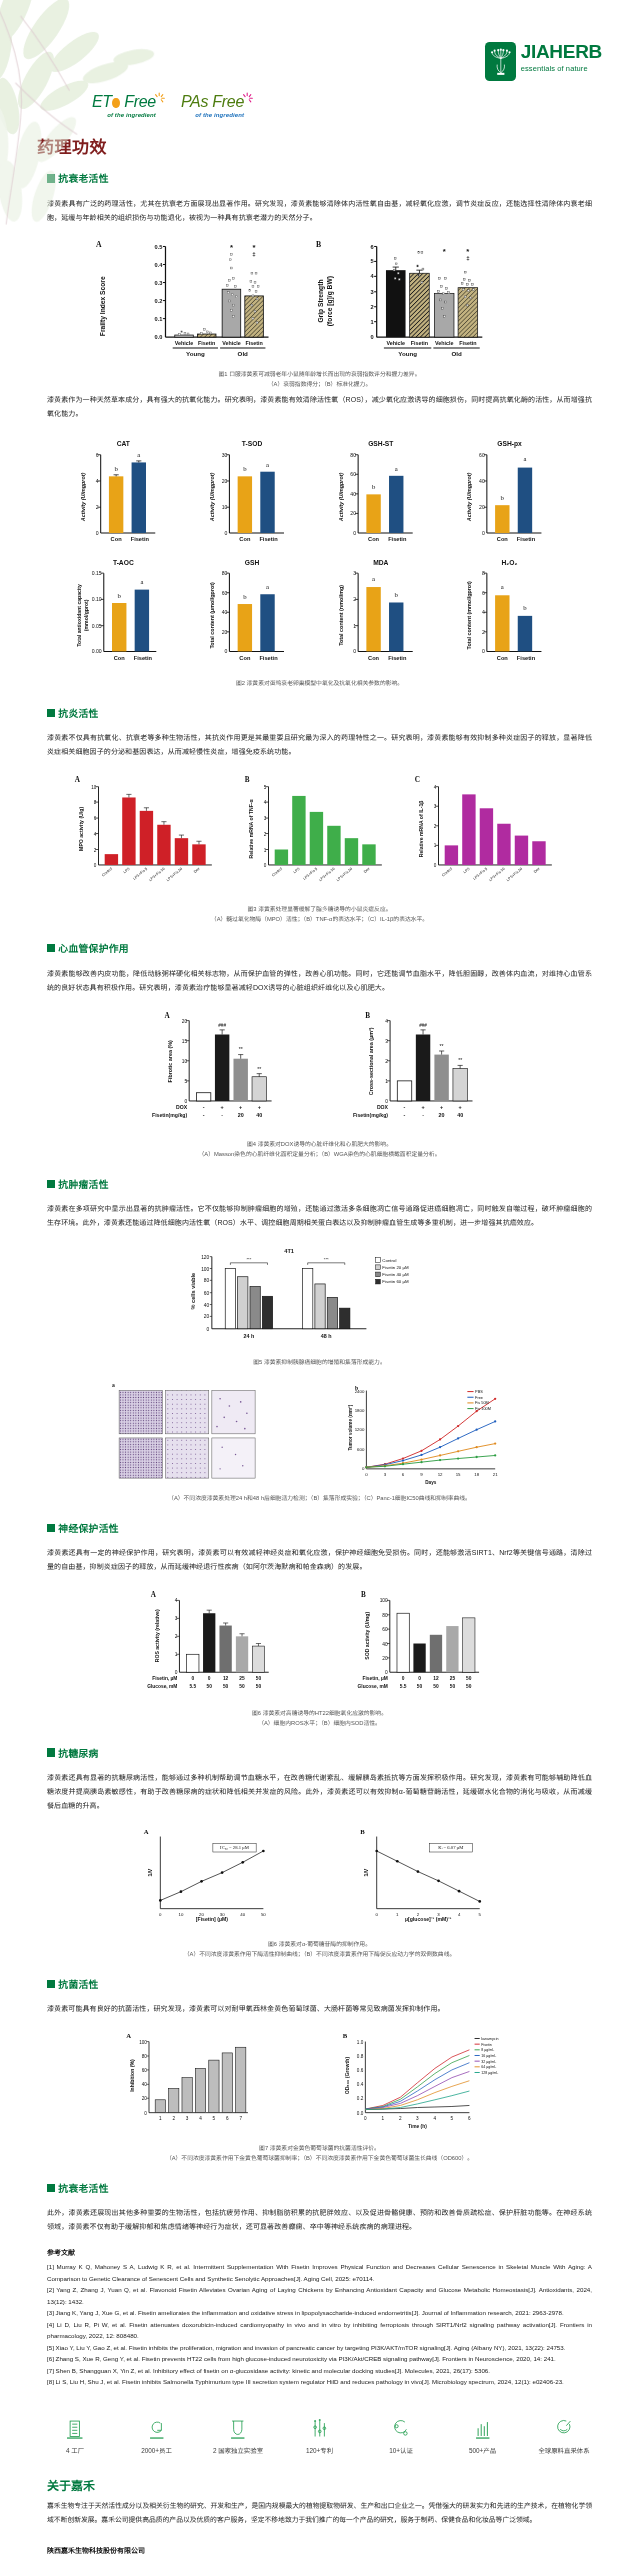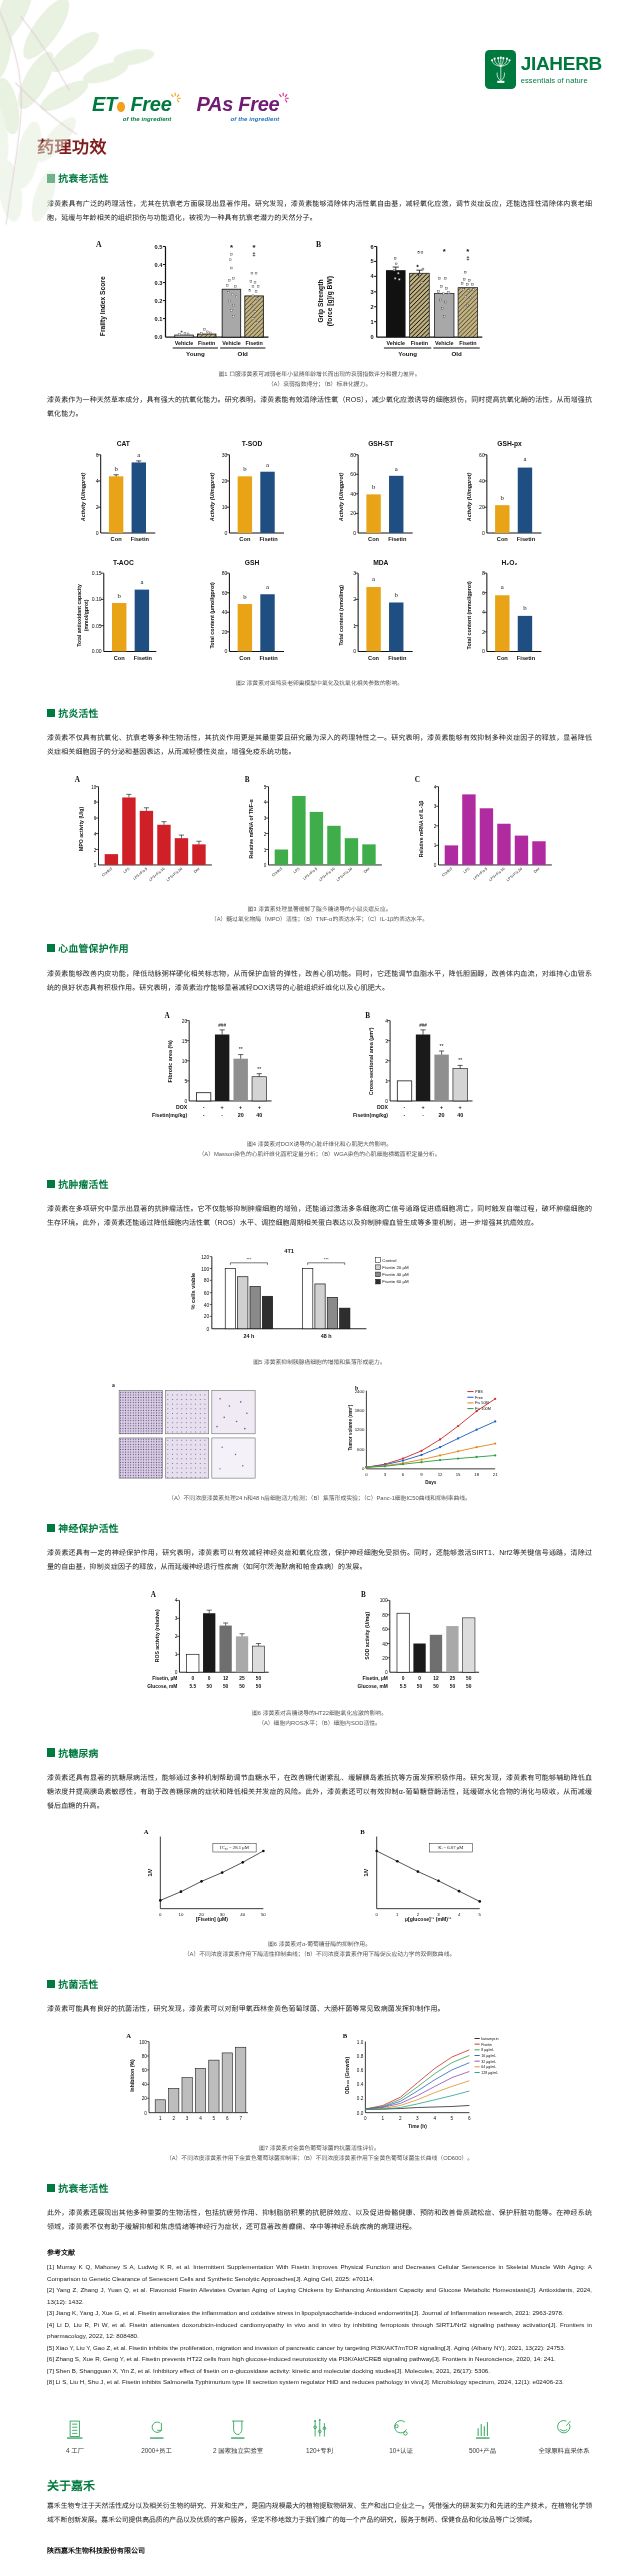--- a/index.html
+++ b/index.html
@@ -28,23 +28,23 @@
   .leaf-deco svg { width: 100%; height: 100%; display: block; }
 
   
   .header {
     position: relative;
     height: 129px;
     padding: 0 37px;
   }
   .brand {
     position: absolute;
-    right: 37px; top: 50px;
+    right: 37px; top: 42px;
     display: flex;
-    align-items: center;
+    align-items: flex-start;
     gap: 4.6px;
   }
   .brand-mark {
     width: 31px; height: 39px;
     border-radius: 4.6px;
     background: #00793f;
     display: flex; align-items: center; justify-content: center;
   }
   .brand-text { line-height: 1; }
   .brand-name {
@@ -58,37 +58,37 @@
 
   .free-badges {
     position: absolute;
     left: 92px; top: 94px;
     display: flex;
     gap: 25px;
     align-items: flex-start;
   }
   .badge { position: relative; }
   .badge-main {
-    font-size: 20px;
-    font-weight: 700;
+    font-size: 16px;
+    font-weight: 400;
     font-style: italic;
     letter-spacing: -0.3px;
     line-height: 1;
   }
   .badge-sub {
     font-size: 6px;
     font-style: italic;
     font-weight: 700;
     text-align: right;
     margin-top: 2.1px;
     letter-spacing: 0.1px;
   }
   .badge.eto .badge-main { color: #00793f; }
   .badge.eto .badge-sub  { color: #00793f; }
-  .badge.pas .badge-main { color: #701a75; }
+  .badge.pas .badge-main { color: #4d7c0f; }
   .badge.pas .badge-sub  { color: #1a6fbb; }
   .badge-rays {
     position: absolute;
     right: -9.8px; top: -2.1px;
     width: 12.4px; height: 12.4px;
   }
   .dotO {
     display: inline-block;
     width: 7.2px; height: 9.8px;
     background: #f3a01a;

